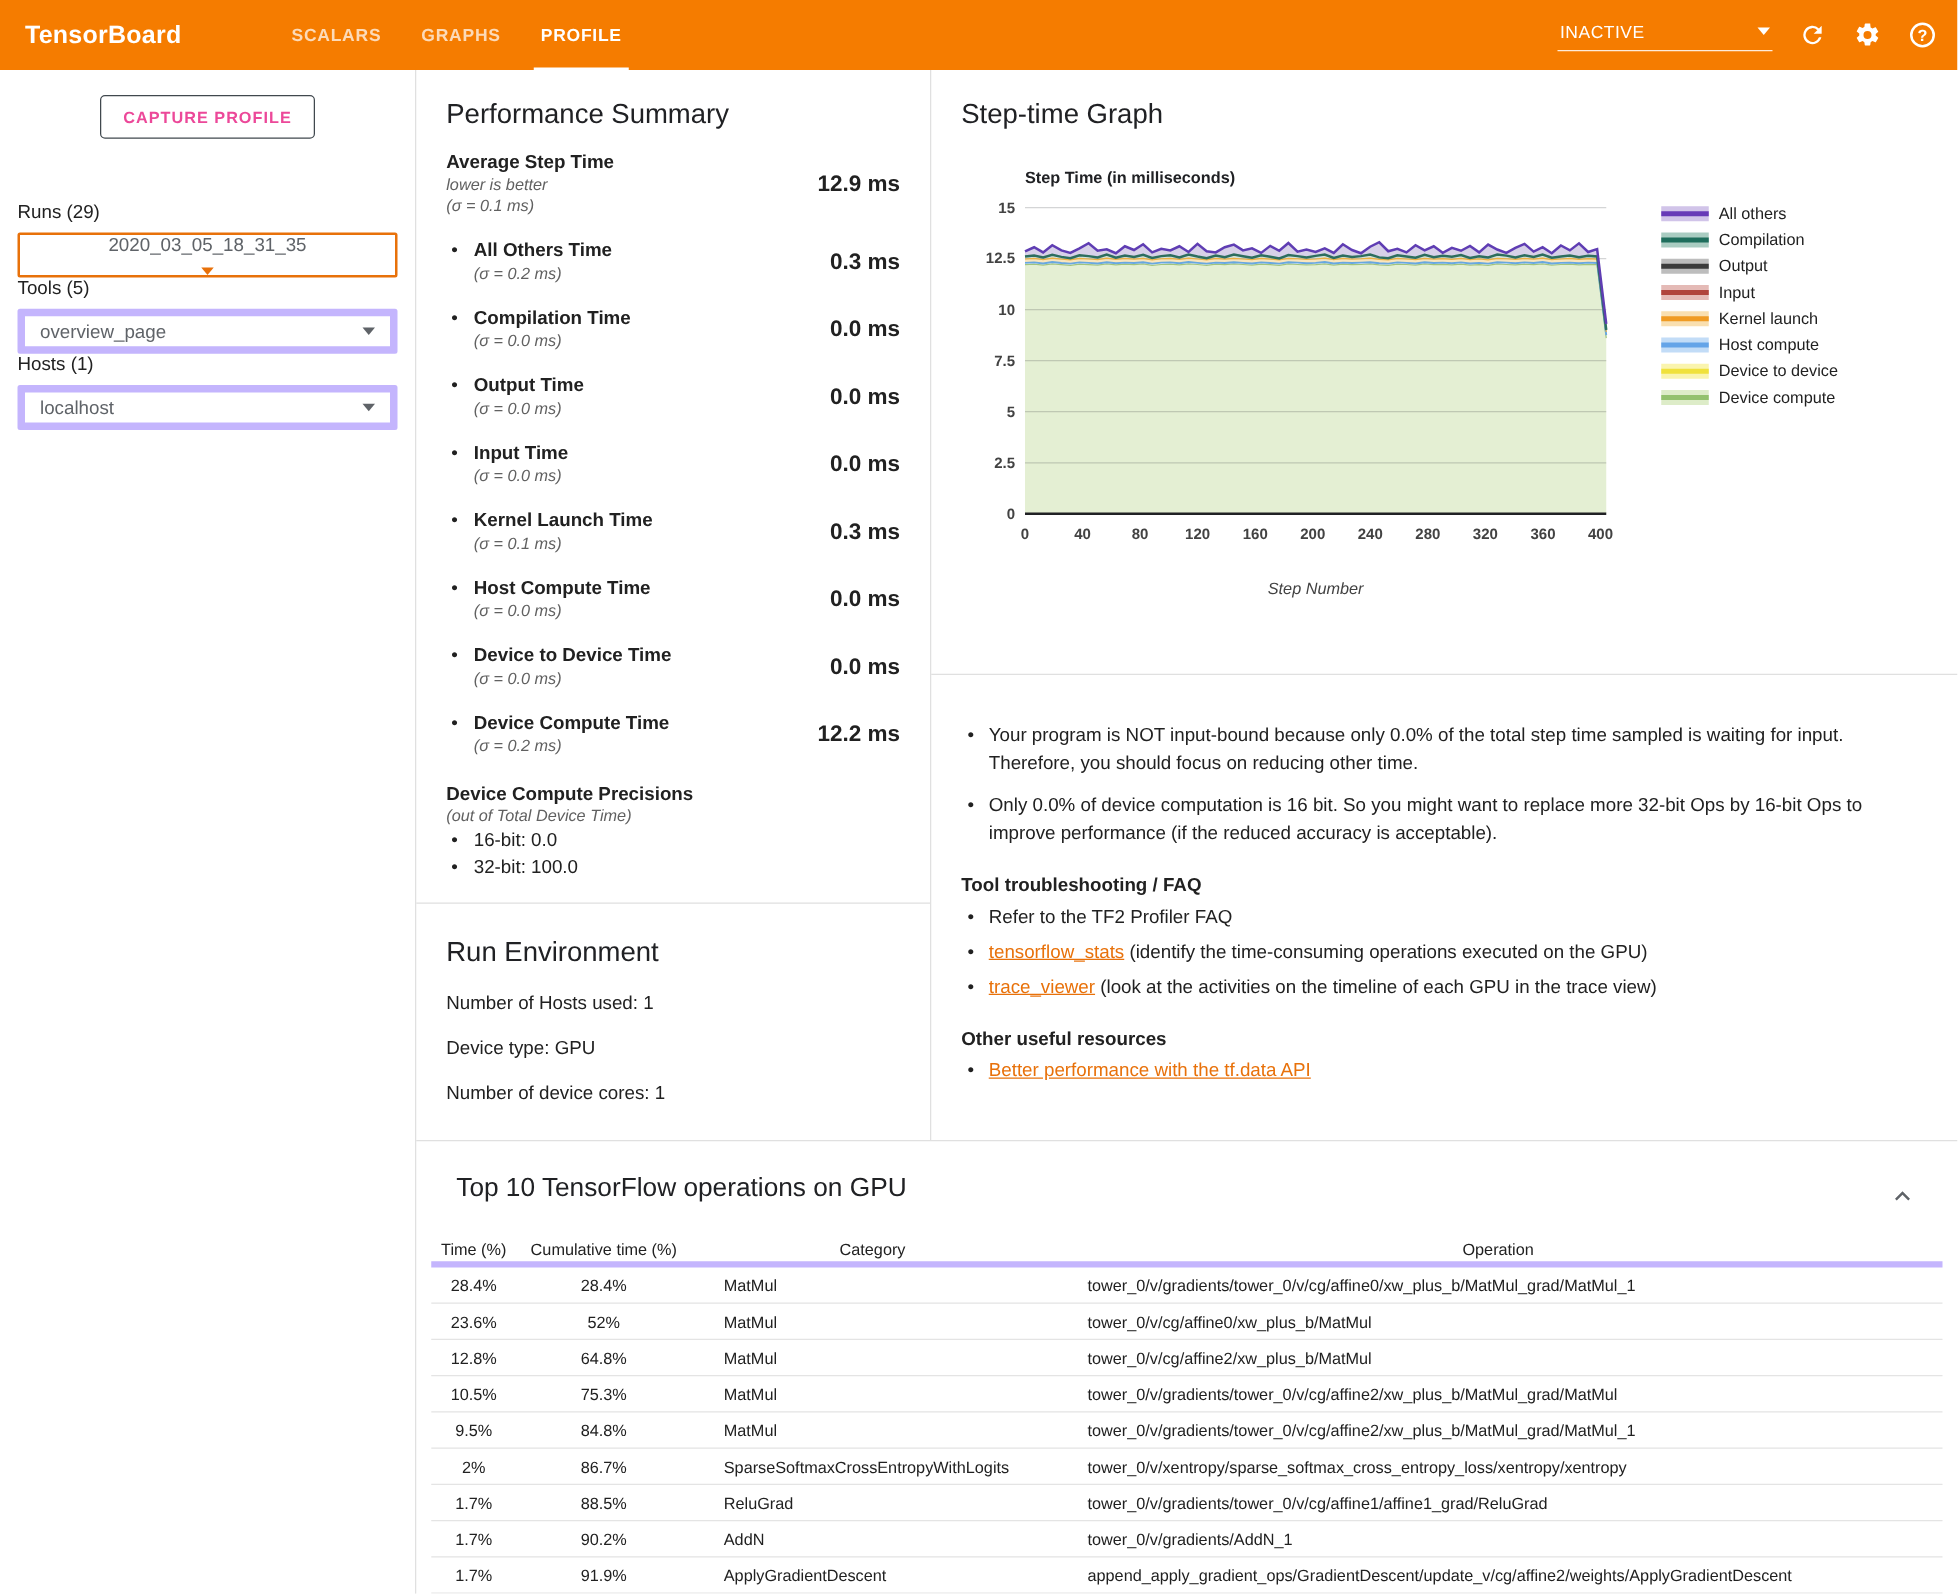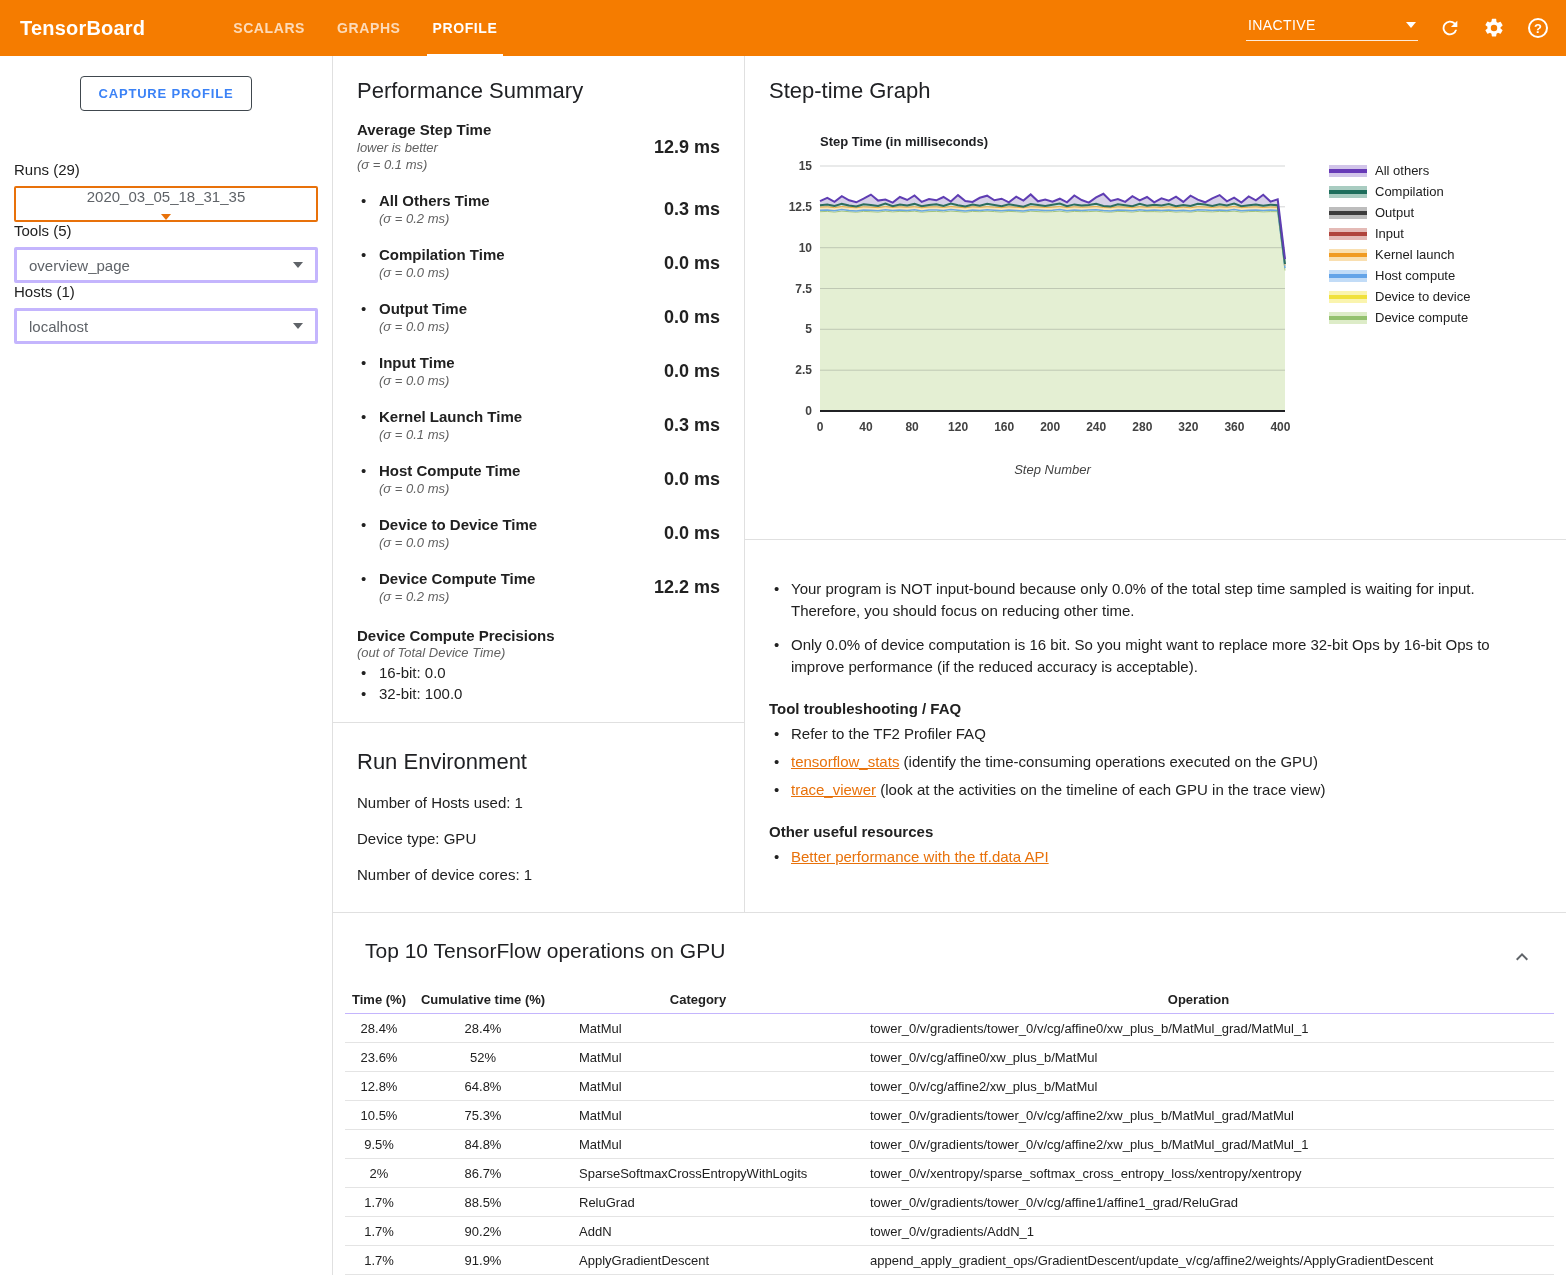--- a/index.html
+++ b/index.html
@@ -27,25 +27,25 @@
   .content { display:flex; height:1219px; }
   .sidebar { width:333px; flex:none; border-right:1px solid #e0e0e0; padding:20px 14px 0 14px; }
   .main { flex:1; display:flex; flex-direction:column; min-width:0; }
   .main-top { height:856px; flex:none; display:flex; min-height:0;justify-content:space-between; }
   .col-left { width:412px; flex:none; border-right:1px solid #e0e0e0; display:flex; flex-direction:column; }
   .col-right { flex:1; min-width:0; display:flex; flex-direction:column; }
   .main-bottom { border-top:1px solid #e0e0e0; flex:1; position:relative; overflow:hidden; }
 
   
   .capture-btn { display:block; margin:0 auto; background:#fff; border:1px solid #40484e; border-radius:4px;
-                 padding:9px 18px; font-size:13px; font-weight:700; letter-spacing:.8px; color:#3b82f6;
+                 padding:9px 18px; font-size:13px; font-weight:700; letter-spacing:.8px; color:#ec4899;
                  font-family:"Liberation Sans", sans-serif; cursor:pointer; }
   .side-label { font-size:15px; color:#212121; }
   .side-label.first { margin-top:50px; }
-  .select-box { margin-top:8px; height:36px; border:3px solid #c4b5fd; border-radius:2px; display:flex;
+  .select-box { margin-top:8px; height:36px; border:6px solid #c4b5fd; border-radius:2px; display:flex;
                 align-items:center; justify-content:space-between; padding:0 12px; font-size:15px; color:#5f6368; cursor:pointer; }
   .select-box.accent { border:2px solid #e8710a;flex-direction:column; }
   .caret-down-gray { width:0; height:0; border-left:5px solid transparent; border-right:5px solid transparent; border-top:6px solid #5f6368; }
   .caret-down-orange { width:0; height:0; border-left:5px solid transparent; border-right:5px solid transparent; border-top:6px solid #e8710a; }
 
   
   .card { padding:22px 24px 0 24px; }
   .card-title { font-size:22px; font-weight:400; color:#202124; }
   .perf-card { height:667px; border-bottom:1px solid #e0e0e0; }
   .graph-card { height:484px; border-bottom:1px solid #e0e0e0; }
@@ -85,21 +85,21 @@
   .reco-li::before { content:"•"; position:absolute; left:5px; }
   .reco-subhead { font-size:15px; font-weight:700; margin-top:22px; }
   .reco-li .lnk, a.lnk { color:#e8710a; text-decoration:underline; cursor:pointer; }
 
   
   .topops-title { font-size:21px; font-weight:400; color:#202124; margin:26px 0 0 32px; }
   .collapse-btn { position:absolute; right:32px; top:32px; width:24px; height:24px; cursor:pointer; }
   .collapse-btn svg { fill:#5f6368; }
   .ops-table { margin:22px 12px 0 12px; font-size:13px; }
   .ops-row { display:grid; grid-template-columns:68px 140px 290px 1fr; height:29px; line-height:29px; border-bottom:1px solid #e4e4e4; }
-  .ops-row.head { font-weight:700; border-bottom:1px solid #c4b5fd; }
+  .ops-row.head { font-weight:400; border-bottom:5px solid #c4b5fd; }
   .ops-cell.c1, .ops-cell.c2 { text-align:center; }
   .ops-row.head .ops-cell.c3, .ops-row.head .ops-cell.c4 { text-align:center; }
   .ops-row:not(.head) .ops-cell.c3 { padding-left:26px; }
   .ops-row:not(.head) .ops-cell.c4 { padding-left:27px; }
   .ops-cell { white-space:nowrap; overflow:hidden; text-overflow:ellipsis; }
 </style>
 </head>
 <body>
 
 <div class="app-header">

